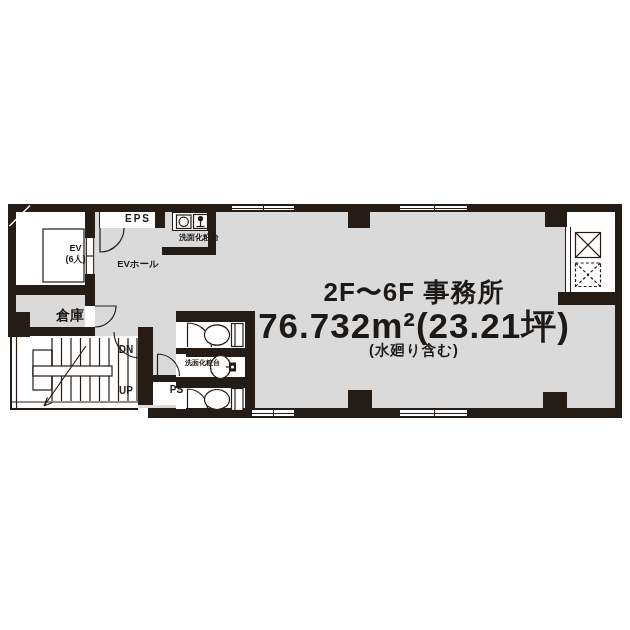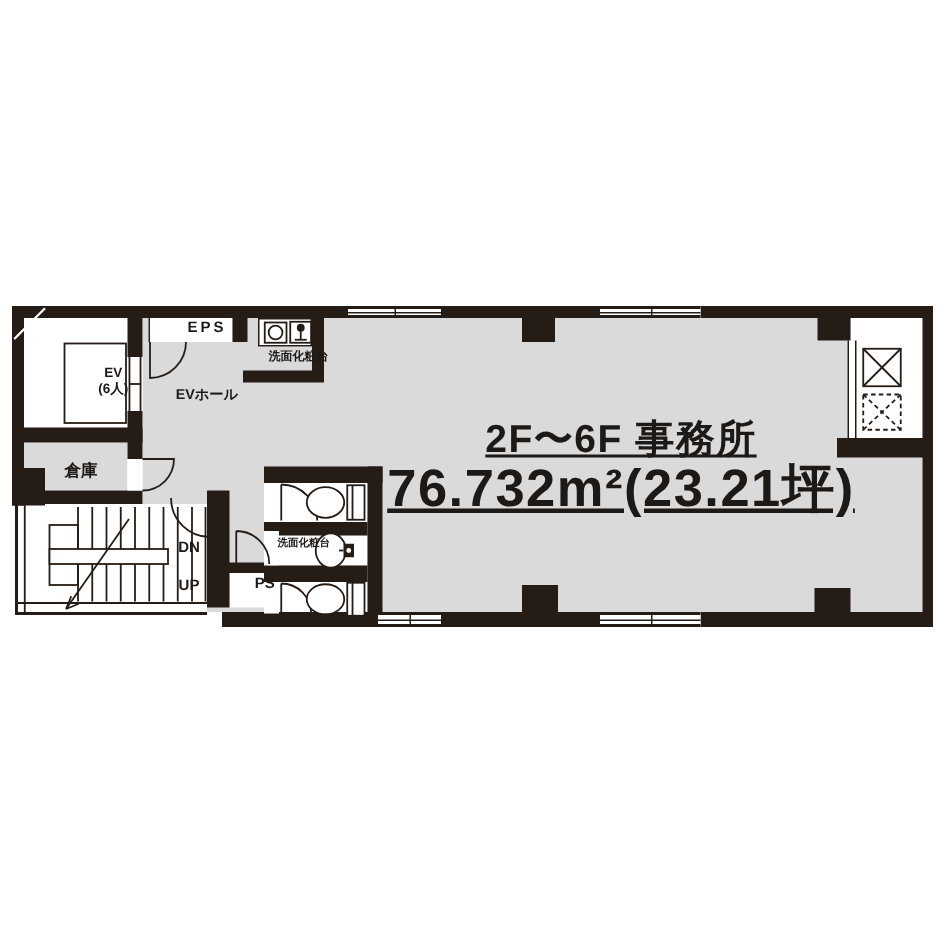--- a/index.html
+++ b/index.html
@@ -15,21 +15,21 @@
           color:var(--ink); font-weight:600; white-space:nowrap; line-height:1;padding-left:12px; }
   .win  { position:absolute; background:#fff; box-sizing:border-box;
           border-top:2px solid var(--wall); border-bottom:2px solid var(--wall); }
   .win::after  { content:""; position:absolute; left:0; right:0; top:50%; height:1px;
                  margin-top:-0.5px; background:var(--wall); }
   .win::before { content:""; position:absolute; top:0; bottom:0; left:50%; width:1px;
                  background:var(--wall); }
   #linework { position:absolute; left:0; top:0; pointer-events:none; }
   .lw { stroke:var(--wall); fill:none; stroke-width:1.2; }
   .lwf{ stroke:var(--wall); fill:#ffffff; stroke-width:1.2; }
-  .title-txt { font-weight:700; letter-spacing:1px;text-decoration:underline; }
+  .title-txt { font-weight:700; letter-spacing:1px; }
 </style>
 </head>
 <body>
 
 <div id="plan">
 
   <div class="room floor" style="left:95px;top:212px;width:520px;height:196px;"></div>
   <div class="room floor" style="left:16px;top:295px;width:69px;height:32px;"></div>
   <div class="room white" style="left:16px;top:212px;width:69px;height:73px;"></div>
   <div class="room white" style="left:10px;top:336px;width:128px;height:74px;box-sizing:border-box;border-left:2px solid var(--wall);border-bottom:2px solid var(--wall);"></div>
@@ -171,22 +171,23 @@
     </g>
   </svg>
 
   <div class="lbl" style="left:101px;top:212px;width:50px;height:14px;font-size:10px;letter-spacing:2px;">EPS</div>
   <div class="lbl" style="left:158px;top:231px;width:58px;height:13px;font-size:8px;">洗面化粧台</div>
   <div class="lbl" style="left:43px;top:241px;width:41px;height:26px;font-size:9px;flex-direction:column;gap:2px;">
     <span>EV</span>
     <span>(6人)</span>
   </div>
   <div class="lbl" style="left:97px;top:257px;width:58px;height:13px;font-size:9.5px;">EVホール</div>
-  <div class="lbl" style="left:20px;top:308px;width:44px;height:13px;font-size:11px;">倉庫</div>
-  <div class="lbl" style="left:100px;top:343px;width:28px;height:13px;font-size:10px;margin-top:16px;">DN</div>
+  <div class="lbl" style="left:36px;top:308px;width:44px;height:13px;font-size:14px;">倉庫</div>
+  <div class="lbl" style="left:100px;top:343px;width:28px;height:13px;font-size:10px;">DN</div>
   <div class="lbl" style="left:100px;top:384px;width:28px;height:13px;font-size:10px;">UP</div>
   <div class="lbl" style="left:152px;top:383px;width:25px;height:13px;font-size:10px;">PS</div>
   <div class="lbl" style="left:168px;top:357px;width:45px;height:11px;font-size:7px;">洗面化粧台</div>
 
   <div class="lbl title-txt" style="left:270px;top:277px;width:264px;height:30px;font-size:26px;">2F〜6F 事務所</div>
   <div class="lbl title-txt" style="left:250px;top:309px;width:304px;height:32px;font-size:35px;">76.732m²(23.21坪)</div>
+  <div class="lbl title-txt" style="left:320px;top:341px;width:164px;height:18px;font-size:14.5px;">(水廻り含む)</div>
 
 </div>
 
 </body></html>

